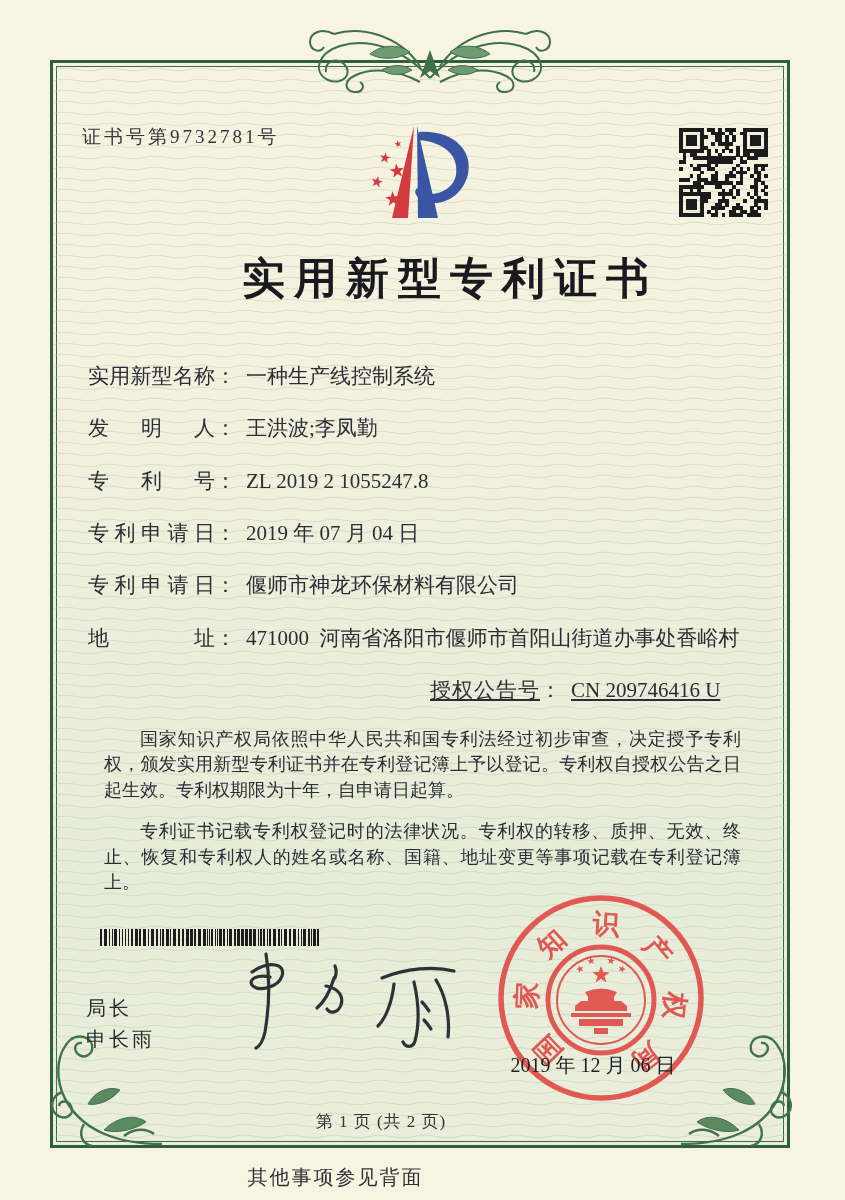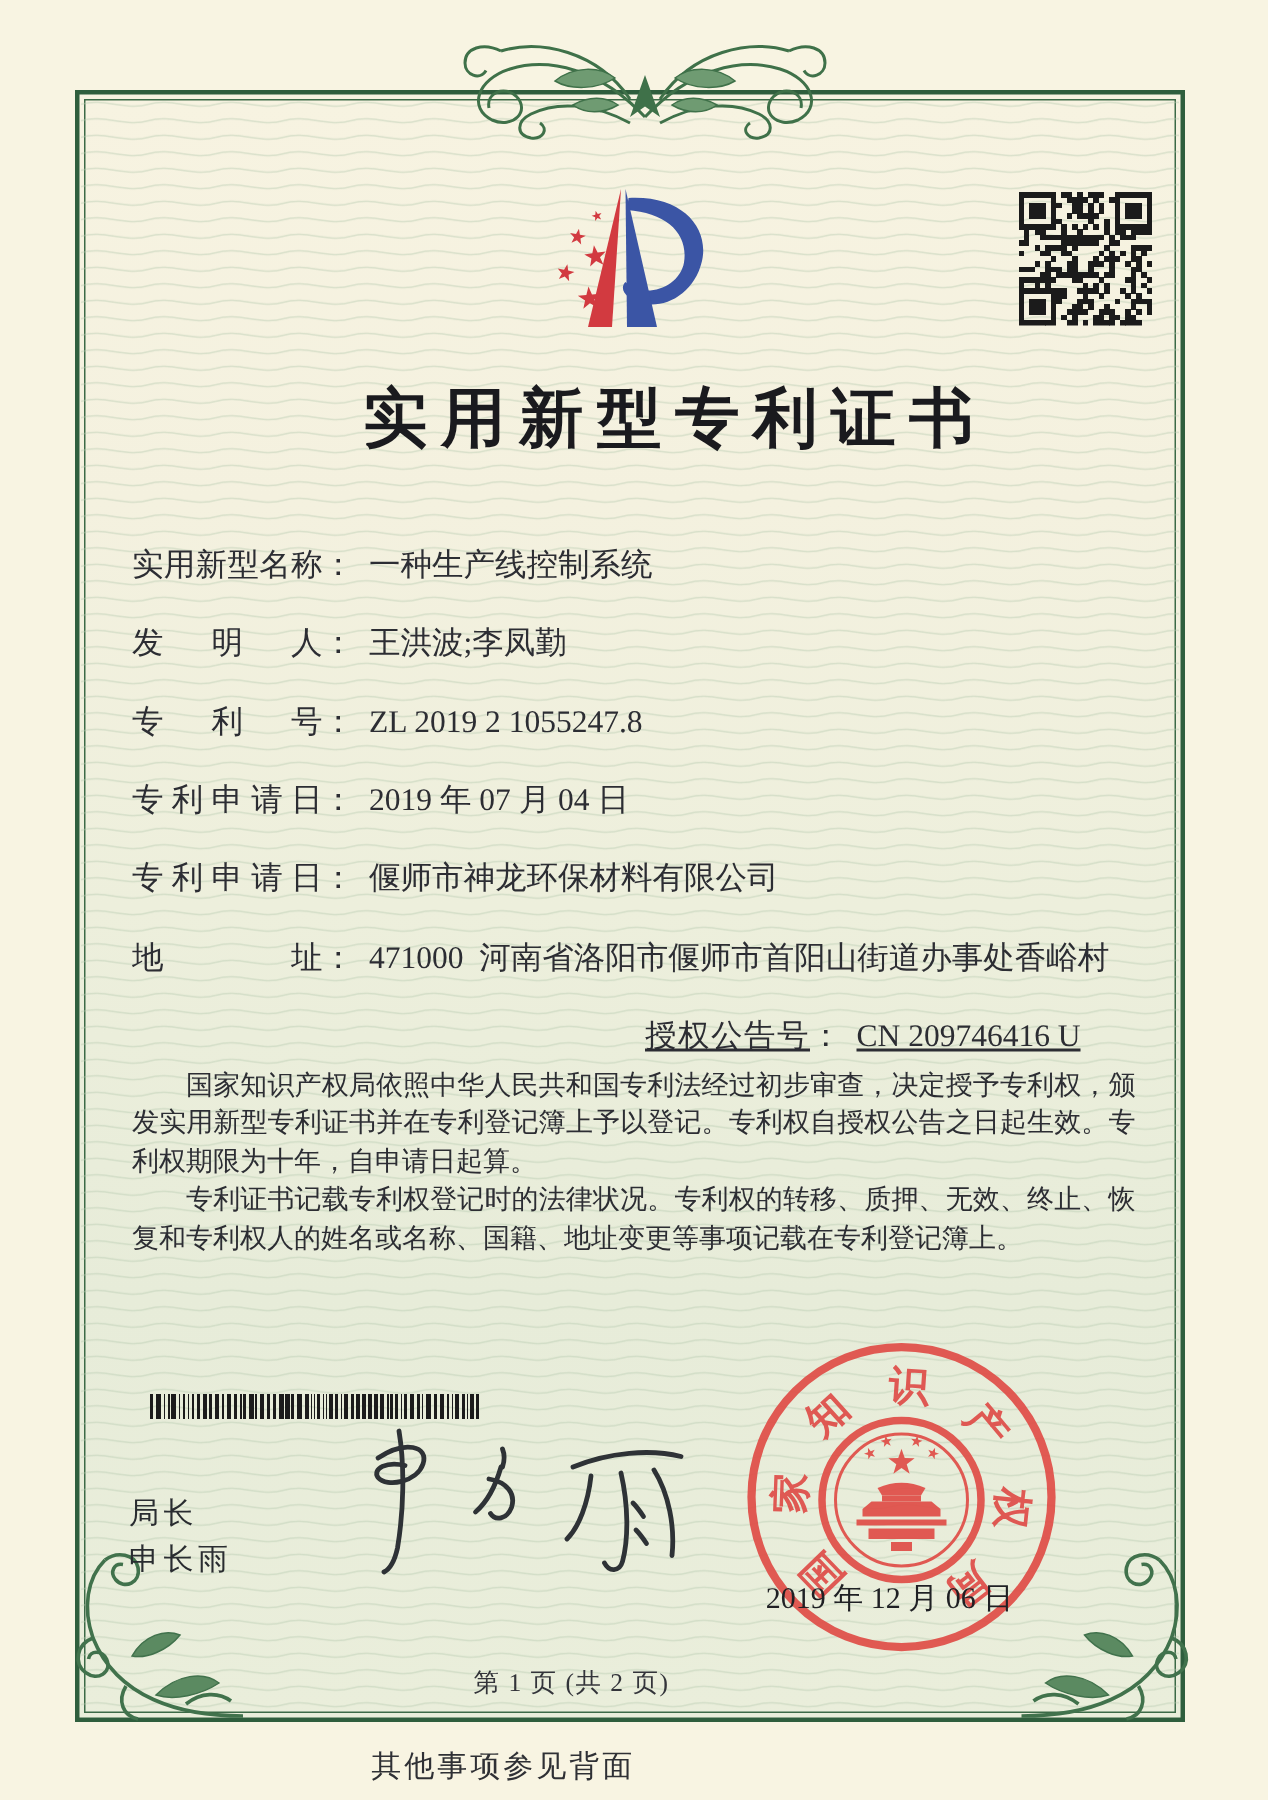--- a/index.html
+++ b/index.html
@@ -19,21 +19,21 @@
 
   .fields{left:88px;top:362px;width:680px;font-size:21px;color:#2c2d33;}
   .frow{position:absolute;left:0;white-space:nowrap;}
   .lab{display:inline-block;width:127px;text-align:justify;text-align-last:justify;}
   .colon{display:inline-block;margin-right:10px;}
   .val{white-space:pre-wrap;}
   .gpair2{position:absolute;left:342px;top:0;text-decoration:underline;}
   .glab{letter-spacing:1px;}
 
   .paras{left:88px;top:711px;width:669px;font-size:18px;line-height:25.4px;text-align:justify;color:#2c2d33;}
-  .paras p{margin:0;text-indent:2em;}
+  .paras p{margin:16px;text-indent:2em;}
 
   .barcode{left:100px;top:929px;width:222px;height:17px;}
   .sig-title{left:86px;top:982px;font-size:20px;letter-spacing:3px;color:#292c30;margin-top:13px;}
   .sig-name{left:86px;top:1026px;font-size:20px;letter-spacing:3px;color:#292c30;}
   .signature{left:222px;top:944px;}
   .seal{left:491px;top:888px;}
   .seal-date{left:508px;top:1052px;width:170px;text-align:center;font-size:20px;color:#1f2024;white-space:pre-wrap;}
   .pagenote{left:0;top:1110px;width:762px;text-align:center;font-size:17px;letter-spacing:1px;color:#33343a;white-space:pre-wrap;}
   .backnote{left:0;top:1164px;width:671px;text-align:center;font-size:20px;letter-spacing:2px;color:#2f3035;}
 
@@ -90,20 +90,21 @@
       <path d="M118,112 C76,112 34,100 18,60 C11,40 14,20 26,8"></path>
       <path d="M26,8 C34,2 46,4 48,13 C50,23 39,28 33,21 C29,16 32,10 38,11"></path>
       <path d="M18,60 C7,64 5,77 13,83 C21,89 31,83 27,74 C24,68 16,68 15,74"></path>
       <path d="M40,92 C34,102 38,112 48,114"></path>
       <path d="M60,98 C74,84 92,82 102,90 C90,98 72,102 60,98 Z" fill="#5b8a61" stroke-width="1"></path>
       <path d="M44,72 C52,58 66,54 76,58 C68,68 54,74 44,72 Z" fill="#5b8a61" stroke-width="1"></path>
       <path d="M80,104 C90,96 102,96 110,102"></path>
     </g>
   </svg>
 
+  <div class="abs certno">证书号第9732781号</div>
 
   <svg class="abs logo" width="128" height="106" viewBox="0 0 128 106">
     <defs>
       <polygon id="st" points="0,-8 1.88,-2.59 7.61,-2.47 3.04,0.99 4.7,6.47 0,3.2 -4.7,6.47 -3.04,0.99 -7.61,-2.47 -1.88,-2.59"></polygon>
     </defs>
     <path d="M64,14 C100,12 118,34 113,56 C107,82 80,92 64,80 C60,77 59,73 62,70 C74,82 98,74 101,57 C104,38 90,24 63,22 Z" fill="#3b55a5"></path>
     <polygon points="59,8 53,100 37,100" fill="#d23a40"></polygon>
     <polygon points="62,8 83,100 63,100" fill="#3b55a5"></polygon>
     <use href="#st" transform="translate(43,26) scale(0.45) rotate(-15)" fill="#d23a40"></use>
     <use href="#st" transform="translate(30,40) scale(0.7) rotate(10)" fill="#d23a40"></use>

